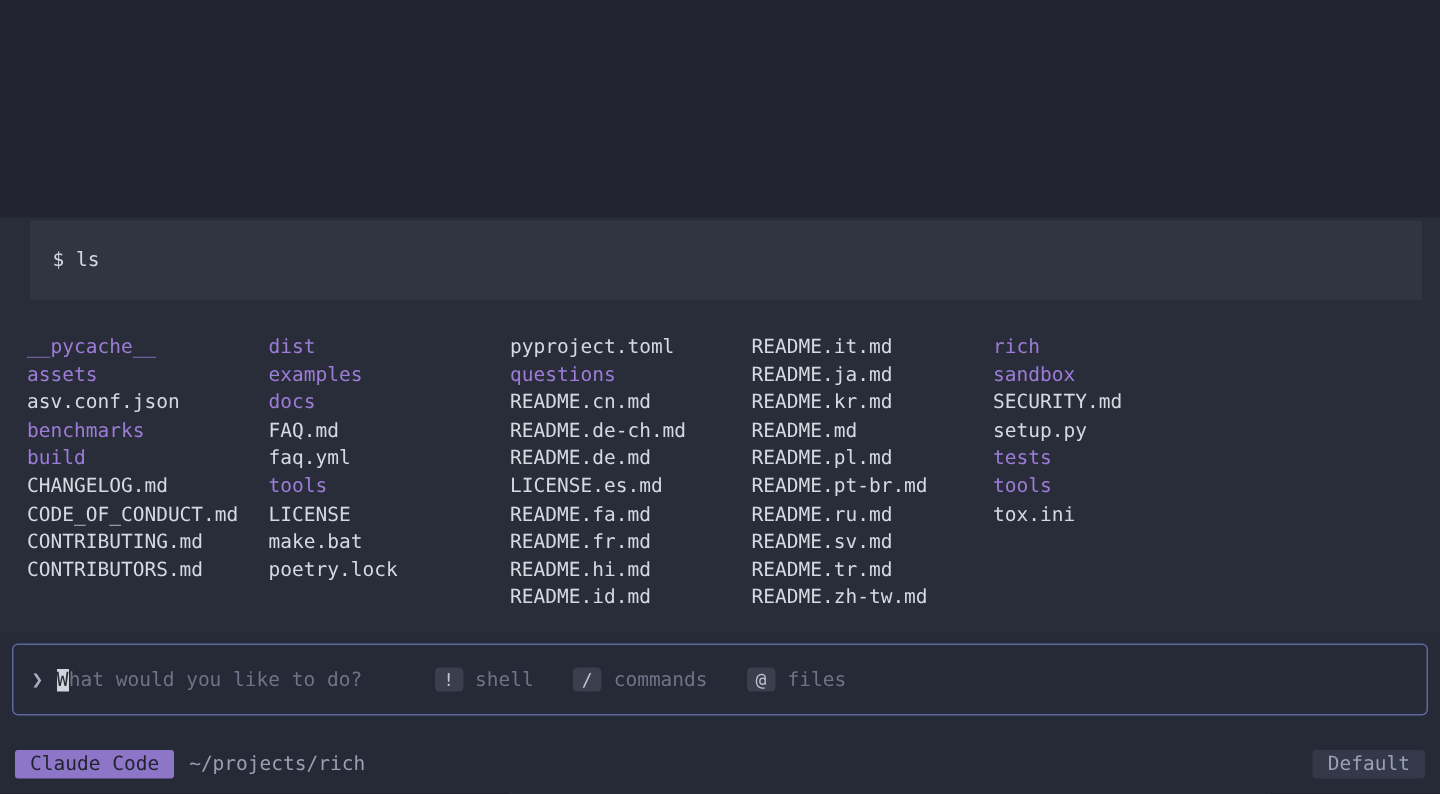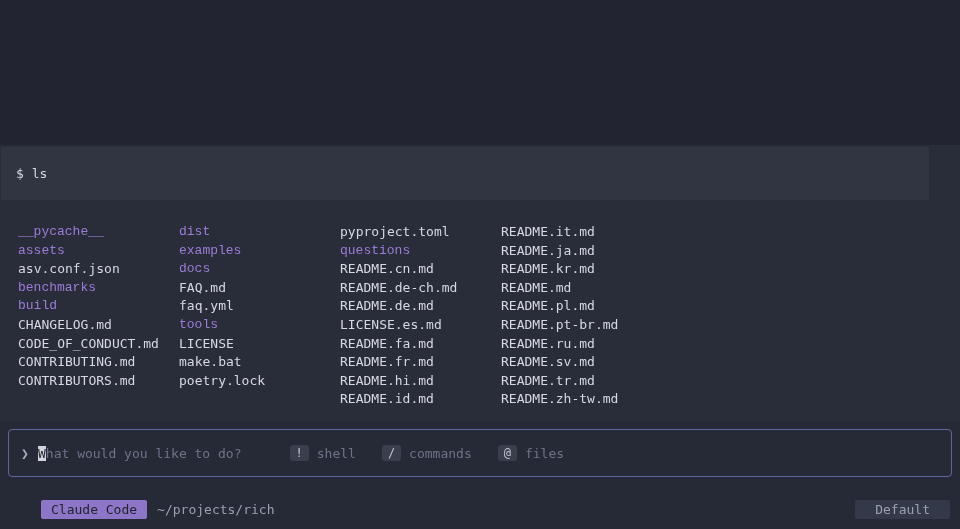--- a/index.html
+++ b/index.html
@@ -11,64 +11,64 @@
   }
   .top-shade{
     position:absolute; top:0; left:0; width:960px; height:145px;
     background:var(--bg_top);
   }
   .panel{
     position:absolute; top:145px; left:0; width:960px; height:276px;
     background:var(--bg_panel);
   }
   .cmd-box{
-    position:absolute; top:147px; left:1px; width:928px; height:53px;
+    position:absolute; top:147px; left:20px; width:928px; height:53px;
     background:var(--bg_cmd); border-radius:2px;
     display:flex; align-items:center; padding-left:15px;
     color:var(--fg_text); font-size:13px;
   }
   .listing{
     position:absolute; top:223px; left:18px; right:10px;
     display:flex; font-size:13px;
   }
   .col{ width:161px; flex:0 0 auto; }
   .col:last-child{ width:auto; }
   .entry{ height:18.6px; line-height:18.6px; white-space:nowrap; color:var(--fg_text); }
-  .entry.dir{ color:var(--fg_dir);font-family:Liberation Mono, monospace; }
+  .entry.dir{ color:var(--fg_dir); }
   .input-box{
     position:absolute; top:429px; left:8px; width:944px; height:48px;
     border:1px solid var(--border_input); border-radius:4px;
     display:flex; align-items:center; padding:0 12px;
     font-size:13px; background:transparent;
   }
   .prompt-caret{ color:var(--fg_prompt); margin-right:9px; }
   .cursor-block{
     background:var(--cursor_bg); color:var(--cursor_fg);
     display:inline-block; min-width:8px; text-align:center;
   }
   .placeholder{ color:var(--fg_dim); }
   .hints{ display:flex; align-items:center; margin-left:48px; color:var(--fg_dim); }
   .hint-key{
     background:var(--bg_key); color:var(--fg_key);
     border-radius:3px; padding:1px 6px; margin-right:8px; font-size:12px;
   }
   .hint-label{ margin-right:26px; }
   .status-bar{
     position:absolute; left:10px; right:10px; bottom:8px; height:23px;
-    display:flex; align-items:center; font-size:13px;margin-left:31px;
+    display:flex; align-items:center; font-size:13px;
   }
   .badge-app{
     background:var(--badge_app_bg); color:var(--badge_app_fg);
     padding:2px 10px; border-radius:2px;
   }
   .status-path{ color:var(--fg_path); margin-left:10px; }
   .spacer{ flex:1; }
   .badge-mode{
     background:var(--badge_mode_bg); color:var(--badge_mode_fg);
-    padding:2px 20px; border-radius:2px;
+    padding:2px 10px; border-radius:2px;
   }
 </style>
 </head>
 <body>
 
 <div class="screen">
 
   <div class="top-shade"></div>
 
   <div class="panel"></div>
@@ -117,20 +117,29 @@
         <div class="entry file">README.ja.md</div>
         <div class="entry file">README.kr.md</div>
         <div class="entry file">README.md</div>
         <div class="entry file">README.pl.md</div>
         <div class="entry file">README.pt-br.md</div>
         <div class="entry file">README.ru.md</div>
         <div class="entry file">README.sv.md</div>
         <div class="entry file">README.tr.md</div>
         <div class="entry file">README.zh-tw.md</div>
       </div>
+      <div class="col">
+        <div class="entry dir">rich</div>
+        <div class="entry dir">sandbox</div>
+        <div class="entry file">SECURITY.md</div>
+        <div class="entry file">setup.py</div>
+        <div class="entry dir">tests</div>
+        <div class="entry dir">tools</div>
+        <div class="entry file">tox.ini</div>
+      </div>
     </div>
 
   <div class="input-box">
     <span class="prompt-caret">❯</span>
     <span class="cursor-block">W</span>
     <span class="placeholder">hat would you like to do?</span>
     <div class="hints">
       <span class="hint-key">!</span>
       <span class="hint-label">shell</span>
       <span class="hint-key">/</span>

